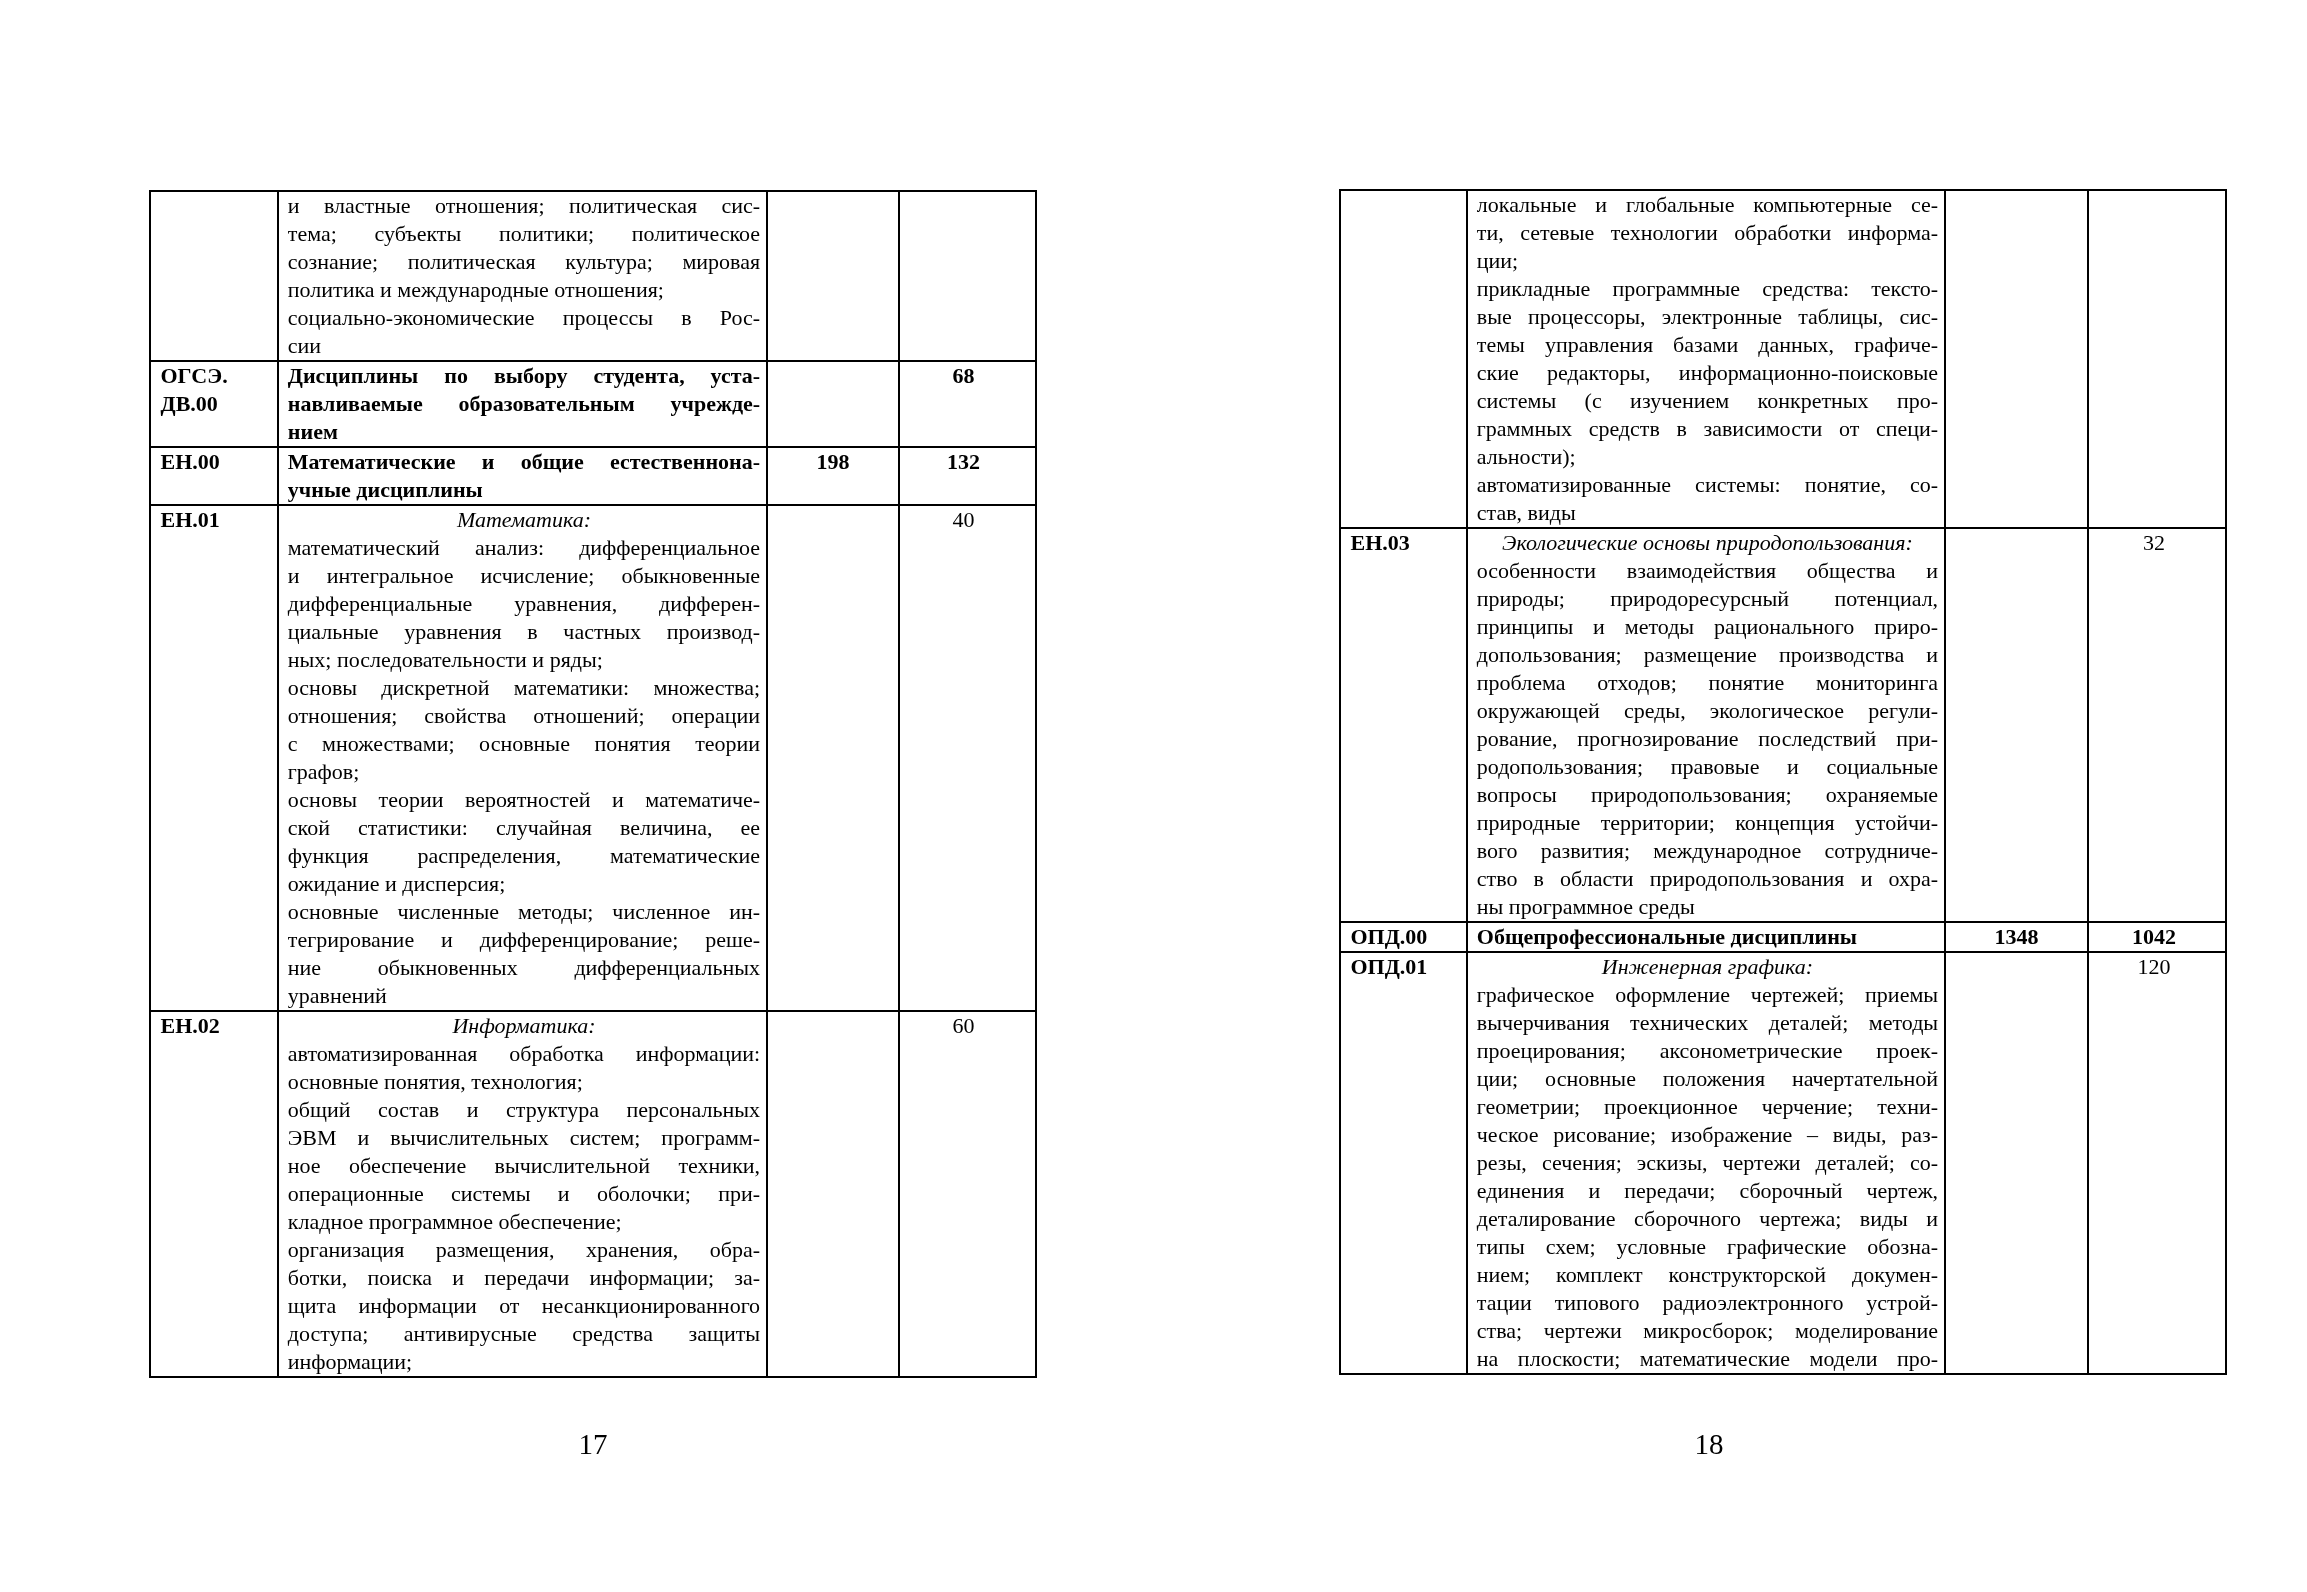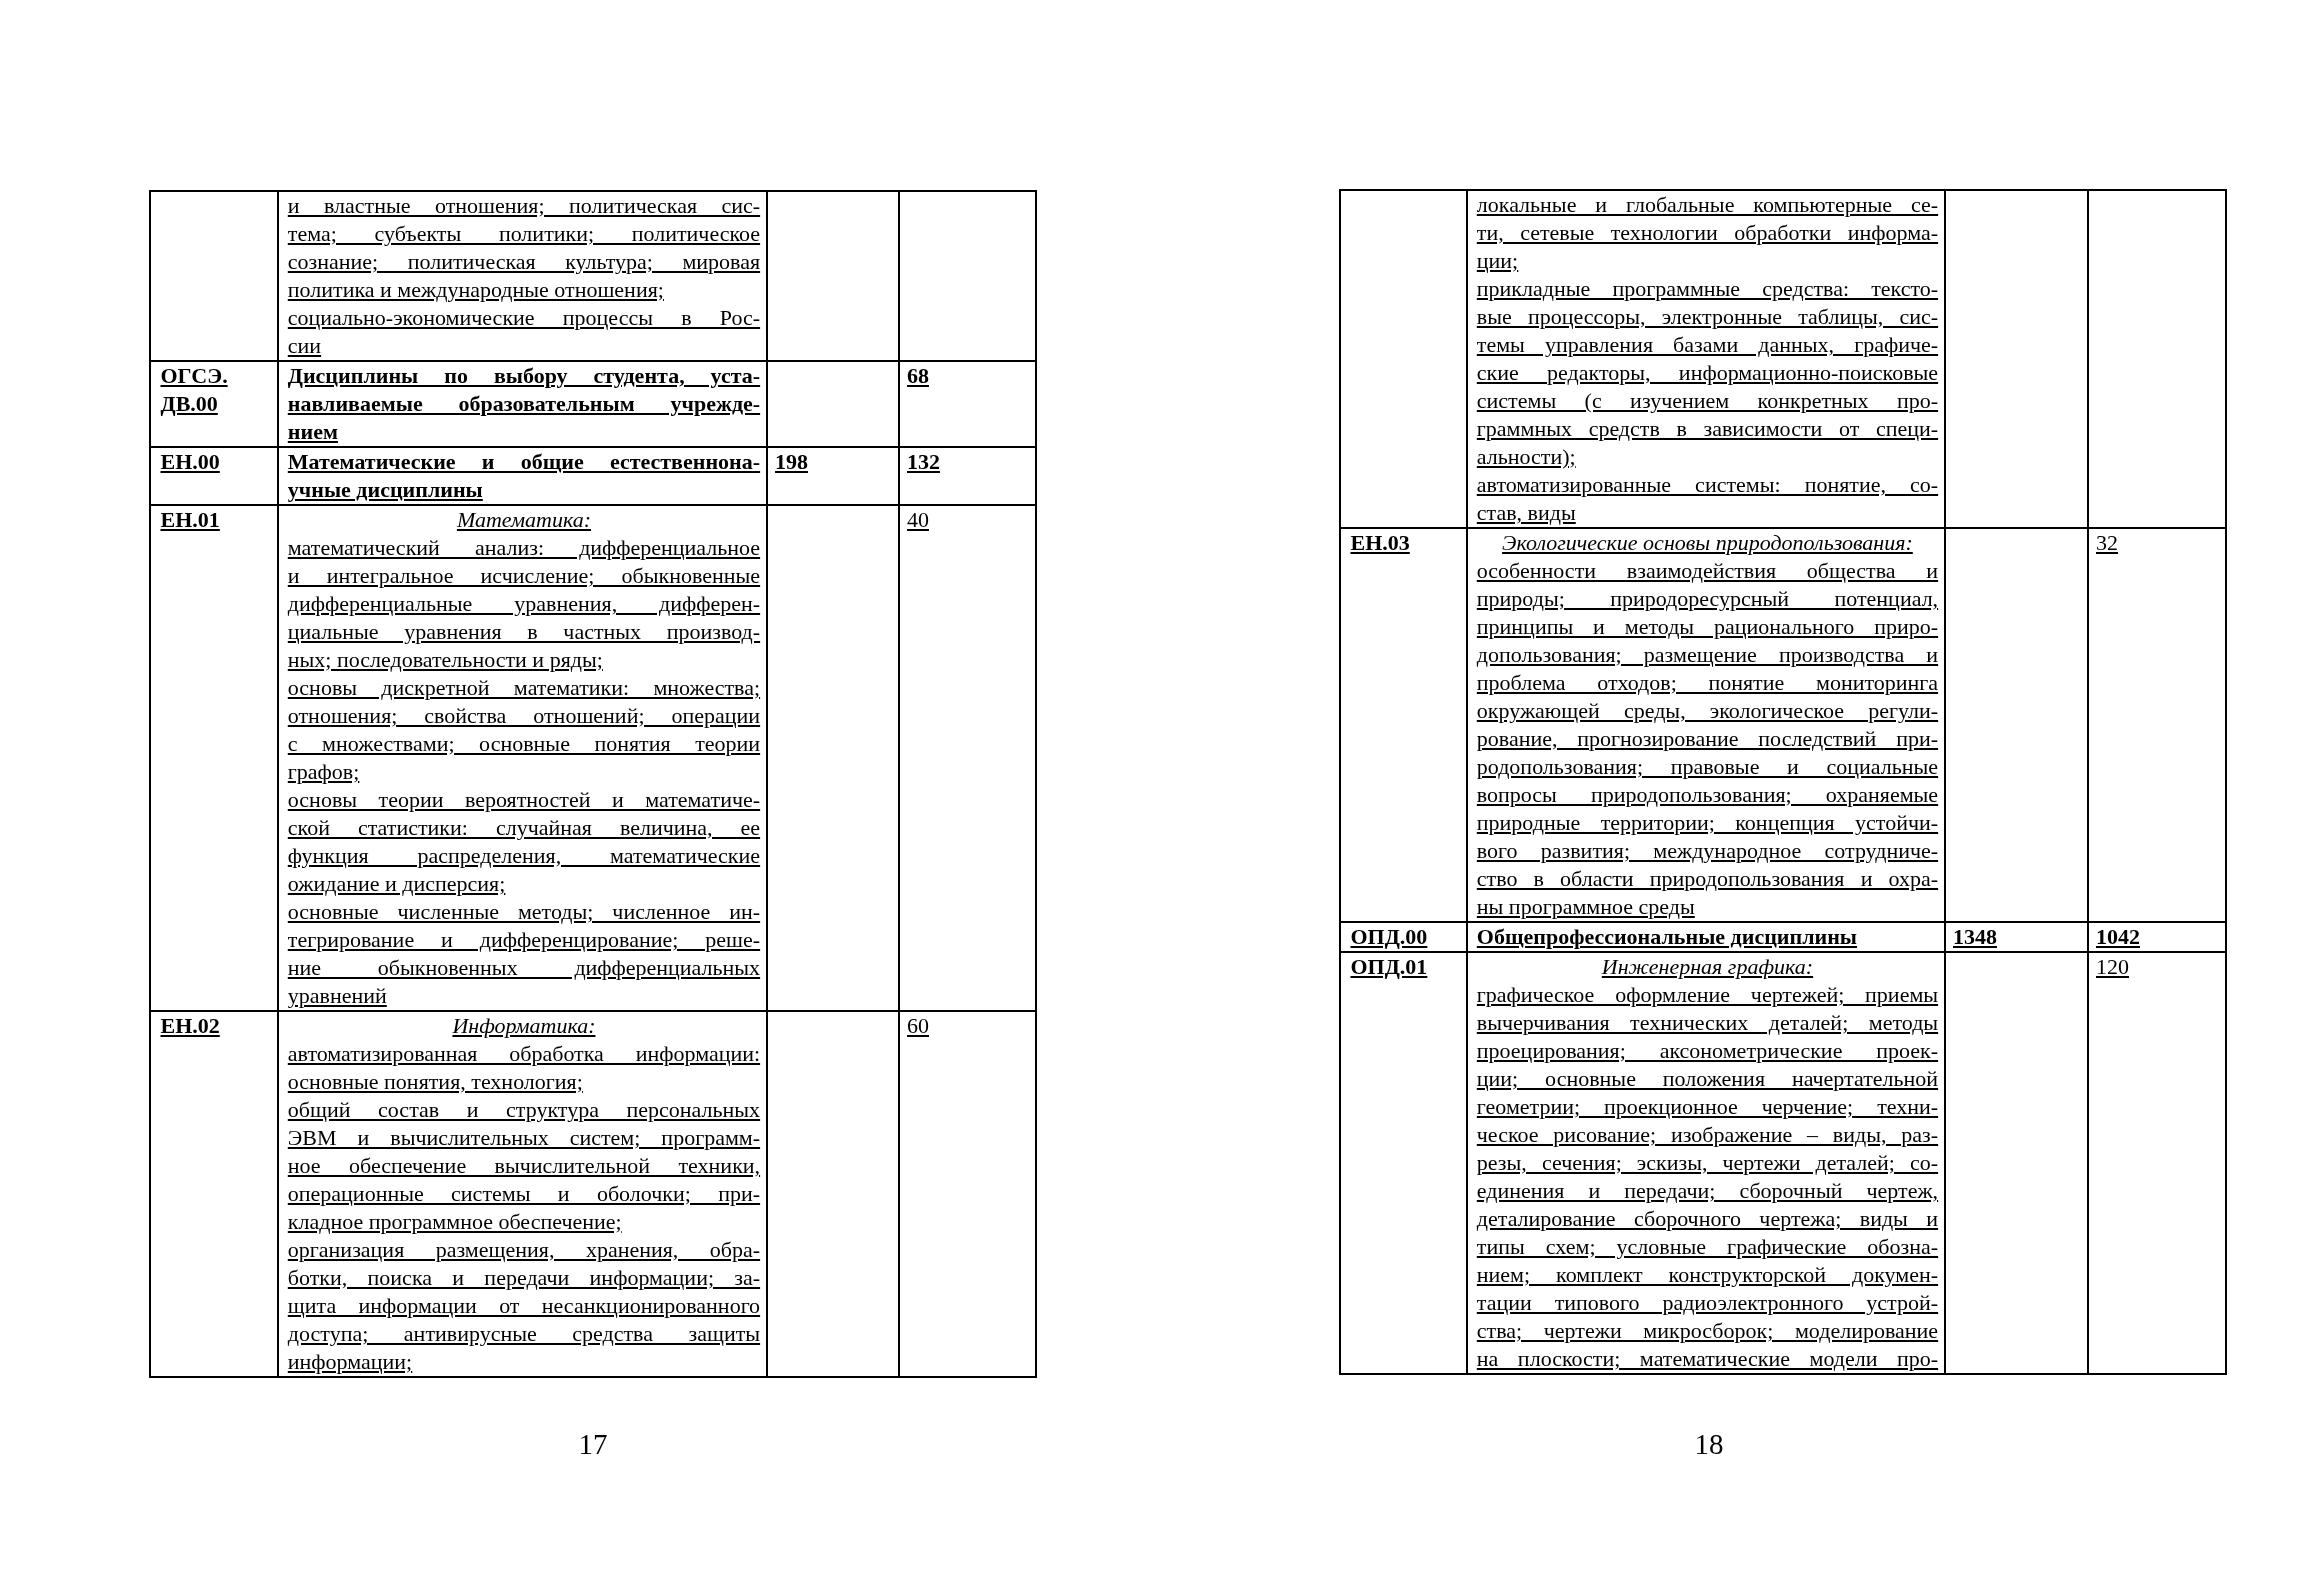--- a/index.html
+++ b/index.html
@@ -7,21 +7,20 @@
     position:relative;
     width:2307px;height:1593px;
     font-family:"Liberation Serif", serif;
     color:#000;
     overflow:hidden;
   }
   .tbl{
     position:absolute;
     border:2.2px solid #000;
     background:#fff;
-    text-decoration:underline;
   }
   #tbl17{left:149px;top:190px;width:888px;box-sizing:border-box;}
   #tbl18{left:1339px;top:189px;width:888px;box-sizing:border-box;}
   .row{display:grid;}
   #tbl17 .row{grid-template-columns:128px 489px 132px 127px;}
   #tbl18 .row{grid-template-columns:127px 478px 143px 130px;}
   .row + .row{border-top:2.2px solid #000;}
   .cell{
     border-right:2.2px solid #000;
     box-sizing:border-box;
@@ -30,21 +29,21 @@
     overflow:visible;
   }
   .cell.lastcol{border-right:none;}
   .idx{
     font-weight:700;
     white-space:pre-line;
     padding:0 4.4px 0 9.5px;
   }
   .desc{padding:0 5.9px 0 8.8px;}
   .desc.b{font-weight:700;}
-  .num{text-align:left;padding:0 7px;}
+  .num{text-align:center;padding:0 7px;}
   .num.b{font-weight:700;}
   .ln.j{text-align:justify;text-align-last:justify;}
   .ln.l{text-align:left;}
   .ln.i{font-style:italic;text-align:center;}
   .pageno{
     position:absolute;
     top:1428px;
     font-size:29px;
     text-align:center;
   }

